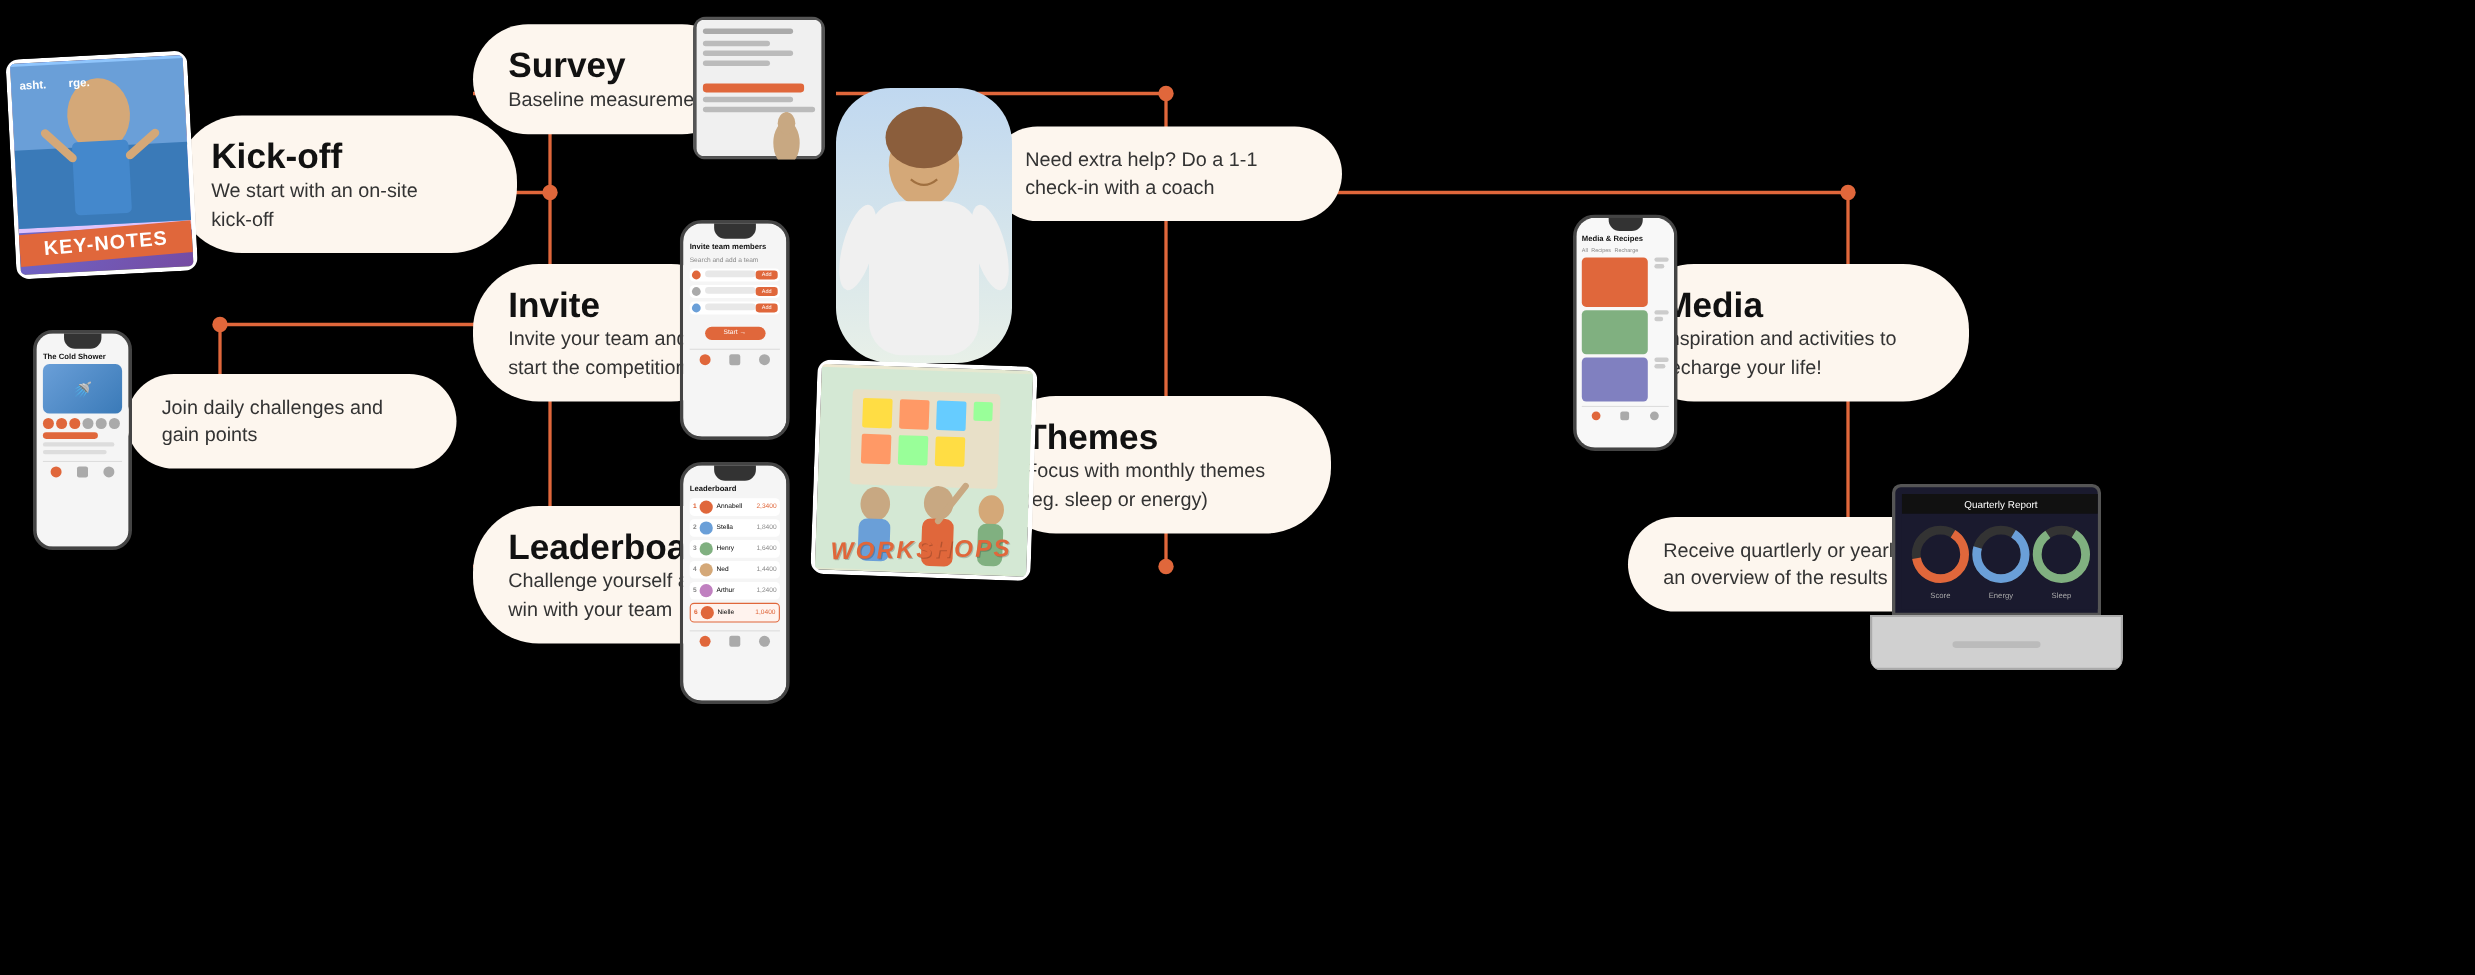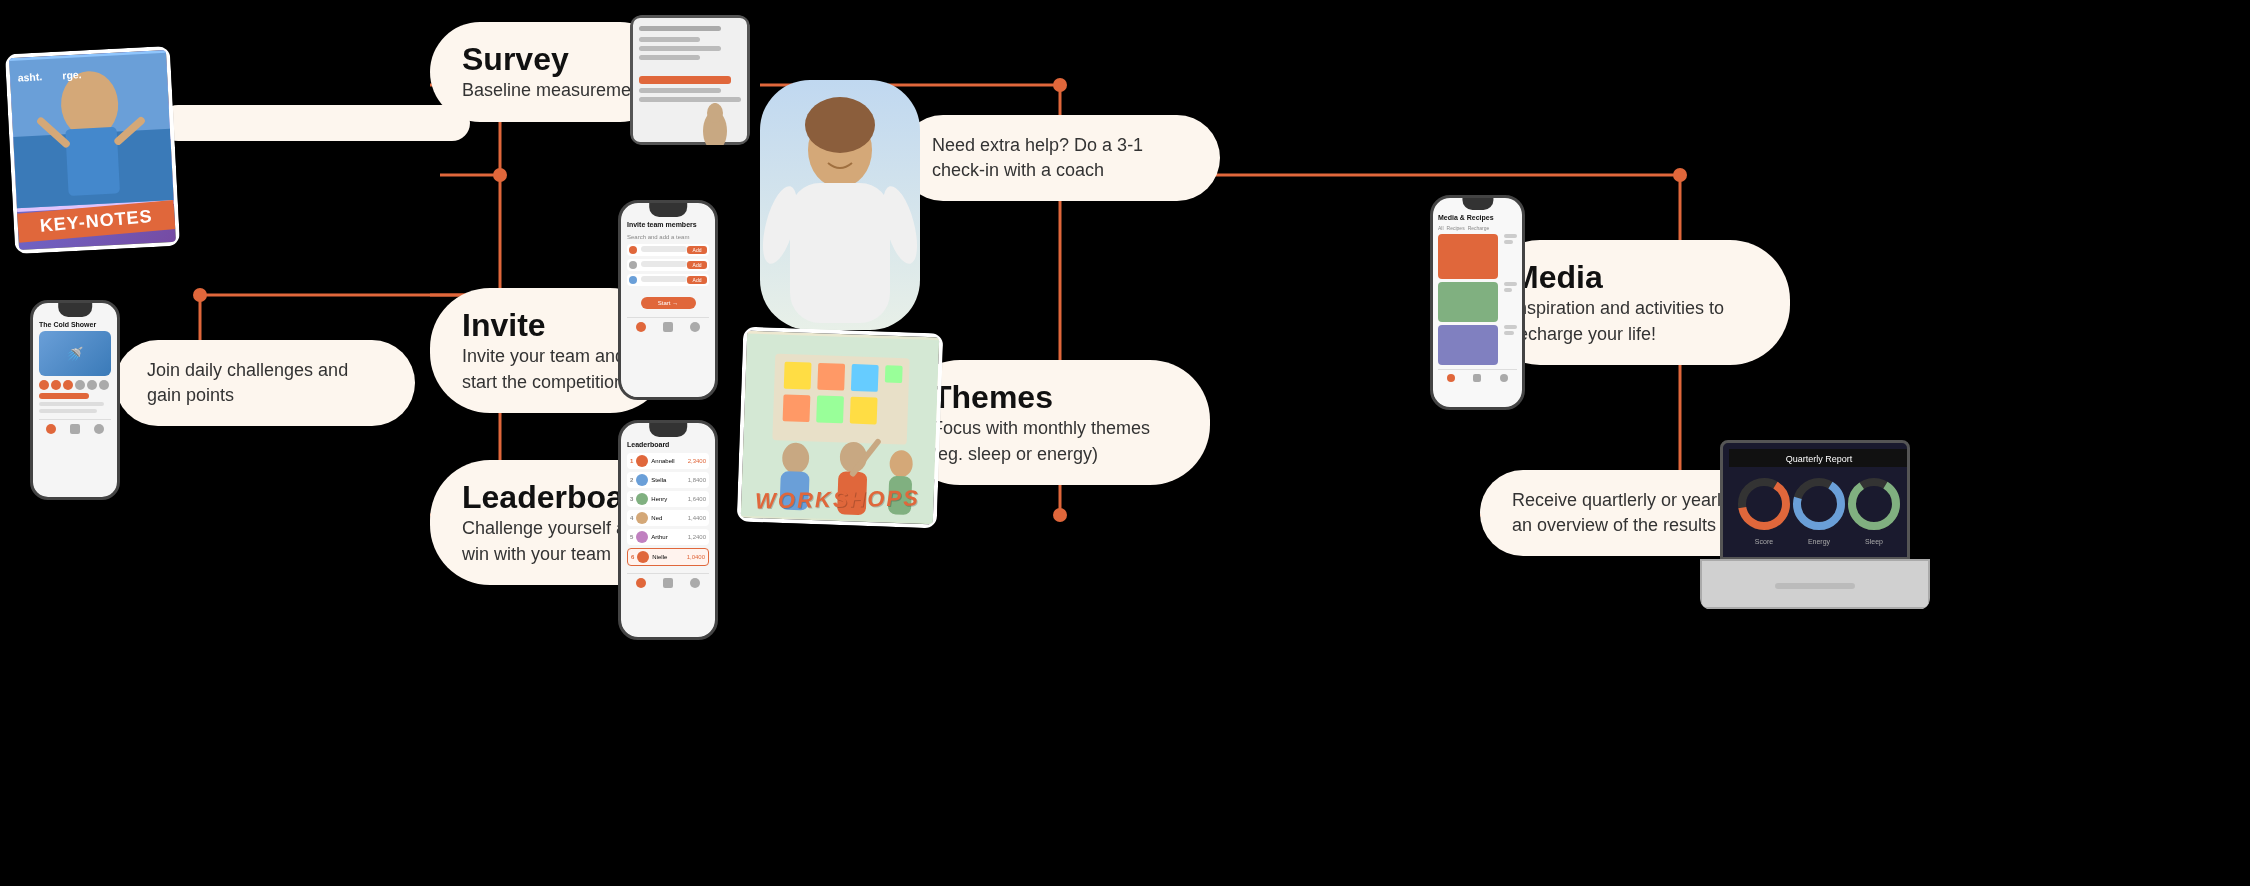--- a/index.html
+++ b/index.html
@@ -63,21 +63,20 @@
       top: 22px;
       width: 240px;
       padding-right: 20px;
     }
 
     
     .card-invite {
       left: 430px;
       top: 240px;
       width: 240px;
-      margin-top: 48px;
     }
 
     
     .card-leaderboard {
       left: 430px;
       top: 460px;
       width: 260px;
     }
 
     
@@ -504,20 +503,22 @@
 
           <text x="8" y="22" font-size="11" fill="white" font-weight="bold">asht.</text>
           <text x="55" y="22" font-size="11" fill="white" font-weight="bold">rge.</text>
         </svg>
       </div>
       <div class="keynotes-label">KEY-NOTES</div>
     </div>
   </div>
 
   <div class="card card-kickoff">
+    <div class="card-title">Kick-off</div>
+    <div class="card-sub">We start with an on-site kick-off</div>
   </div>
 
   <div class="img-survey image-elem">
     <div class="survey-tablet">
       <div class="survey-screen">
         <div class="survey-line survey-line-medium" style="background:#aaa; margin-bottom:6px;"></div>
         <div class="survey-line survey-line-short" style="background:#bbb;"></div>
         <div class="survey-line survey-line-medium" style="background:#bbb;"></div>
         <div class="survey-line survey-line-short" style="background:#bbb;"></div>
         <div style="height:12px;"></div>
@@ -680,21 +681,21 @@
 
         <path d="M68 68 Q80 78 92 68" stroke="#a07040" stroke-width="2" fill="none"></path>
 
         <ellipse cx="20" cy="130" rx="14" ry="40" fill="#f0f0f0" transform="rotate(15,20,130)"></ellipse>
         <ellipse cx="140" cy="130" rx="14" ry="40" fill="#f0f0f0" transform="rotate(-15,140,130)"></ellipse>
       </svg>
     </div>
   </div>
 
   <div class="card card-coaching">
-    <div class="card-sub">Need extra help? Do a 3-1 check-in with a coach</div>
+    <div class="card-sub">Need extra help? Do a 1-1 check-in with a coach</div>
   </div>
 
   <div class="img-workshops image-elem">
     <div class="workshops-photo">
 
       <svg width="200" height="190" viewBox="0 0 200 190">
         <rect width="200" height="190" fill="#d4e8d4"></rect>
 
         <rect x="30" y="20" width="140" height="90" fill="#e8e0c8" rx="4"></rect>
 

